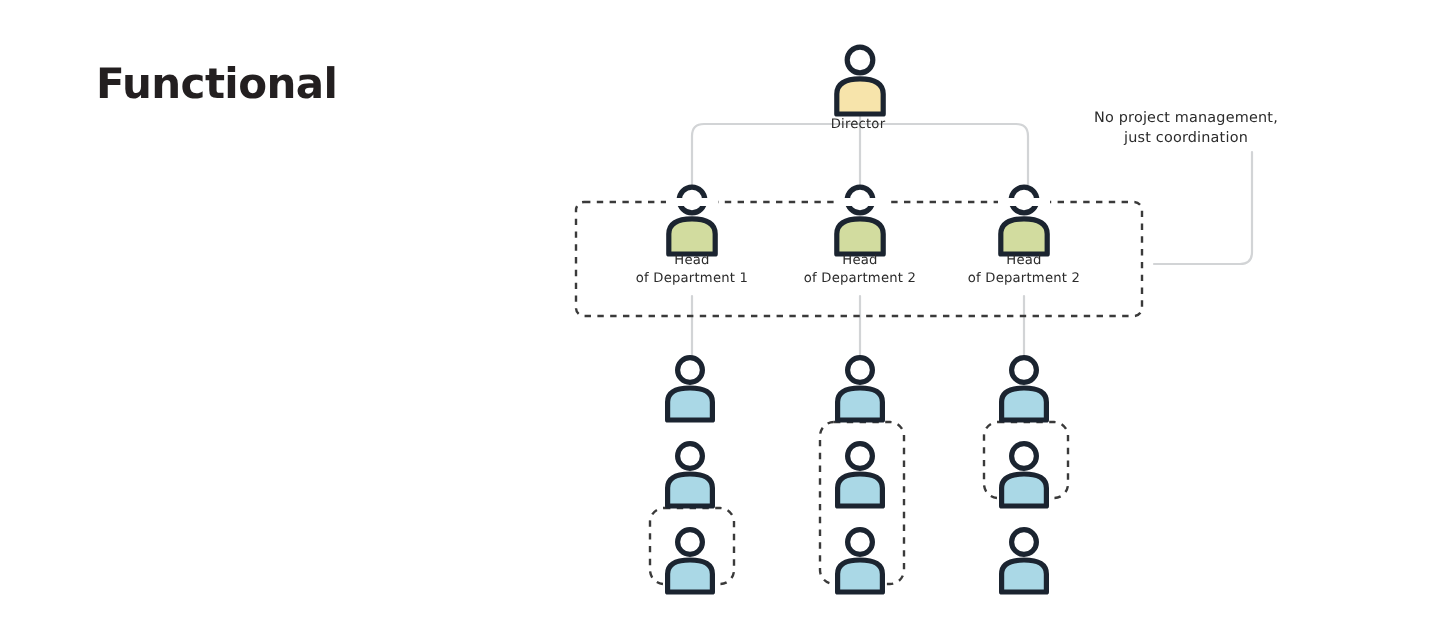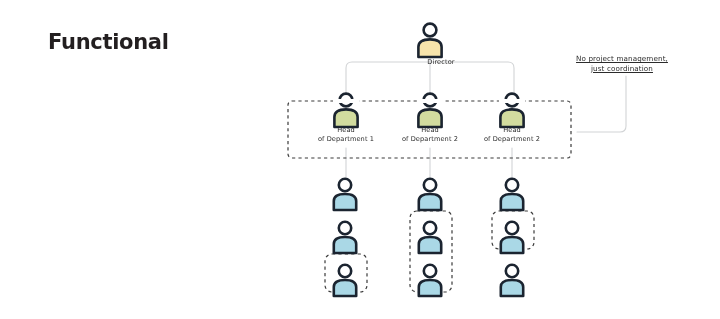--- a/index.html
+++ b/index.html
@@ -31,21 +31,21 @@
 
   .note{
     position:absolute;
     text-align:center;
     font-size:7.2px;
     line-height:9.6px;
     color:#2b2b2b;
     letter-spacing:0.1px;
     white-space:nowrap;
   }
-  #note-annotation{ left:557px; top:54px; width:130px;text-decoration:underline; }
+  #note-annotation{ left:528px; top:54px; width:130px; }
 
   .nodelabel{
     position:absolute;
     text-align:center;
     font-size:6.6px;
     line-height:8.6px;
     color:#2b2b2b;
     letter-spacing:0.1px;
     white-space:nowrap;
   }
@@ -150,21 +150,21 @@
       <path d="M-11.2,25 L-11.2,16 Q-11.2,9 0,9 Q11.2,9 11.2,16 L11.2,25 Z" fill="#aad8e6" stroke="#1b2430" stroke-width="2.6" stroke-linejoin="round"></path>
     </g>
 
     <g fill="#ffffff">
       <rect x="333" y="99" width="26" height="4"></rect>
       <rect x="417" y="99" width="26" height="4"></rect>
       <rect x="499" y="99" width="26" height="4"></rect>
     </g>
   </svg>
 
-  <div class="nodelabel" style="left:401px; top:58px; width:80px;">
+  <div class="nodelabel" style="left:389px; top:58px; width:80px;">
     <span class="l">Director</span>
   </div>
 
   <div class="nodelabel" style="left:301px; top:126px; width:90px;">
     <span class="l">Head</span>
     <span class="l">of Department 1</span>
   </div>
 
   <div class="nodelabel" style="left:385px; top:126px; width:90px;">
     <span class="l">Head</span>

